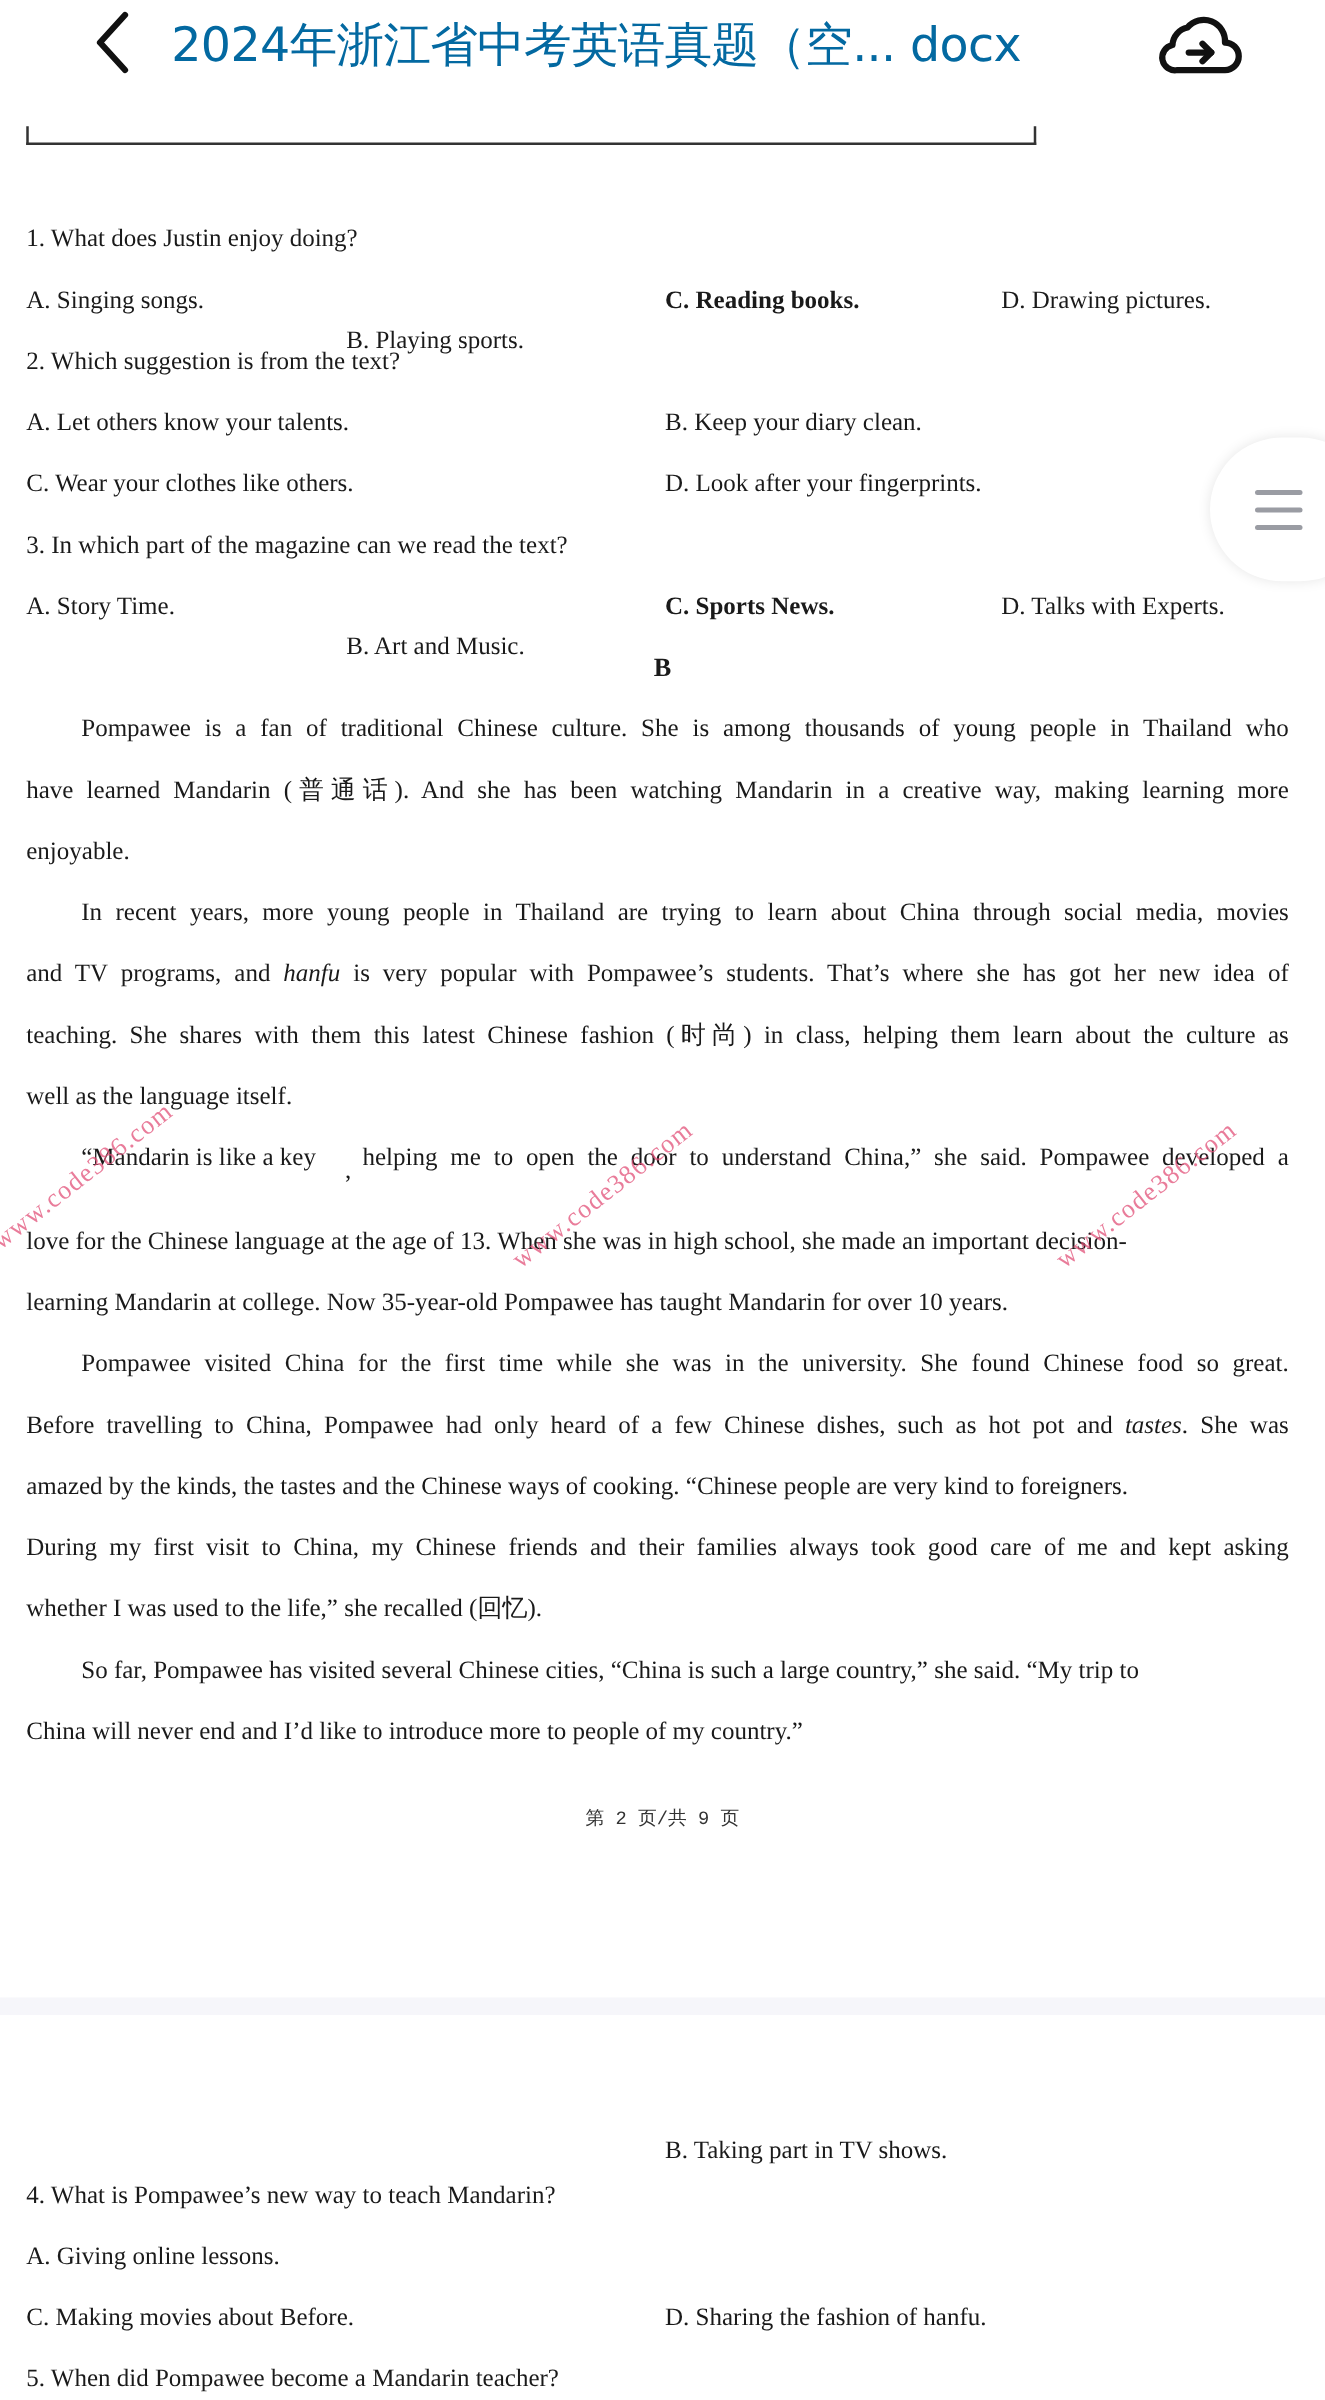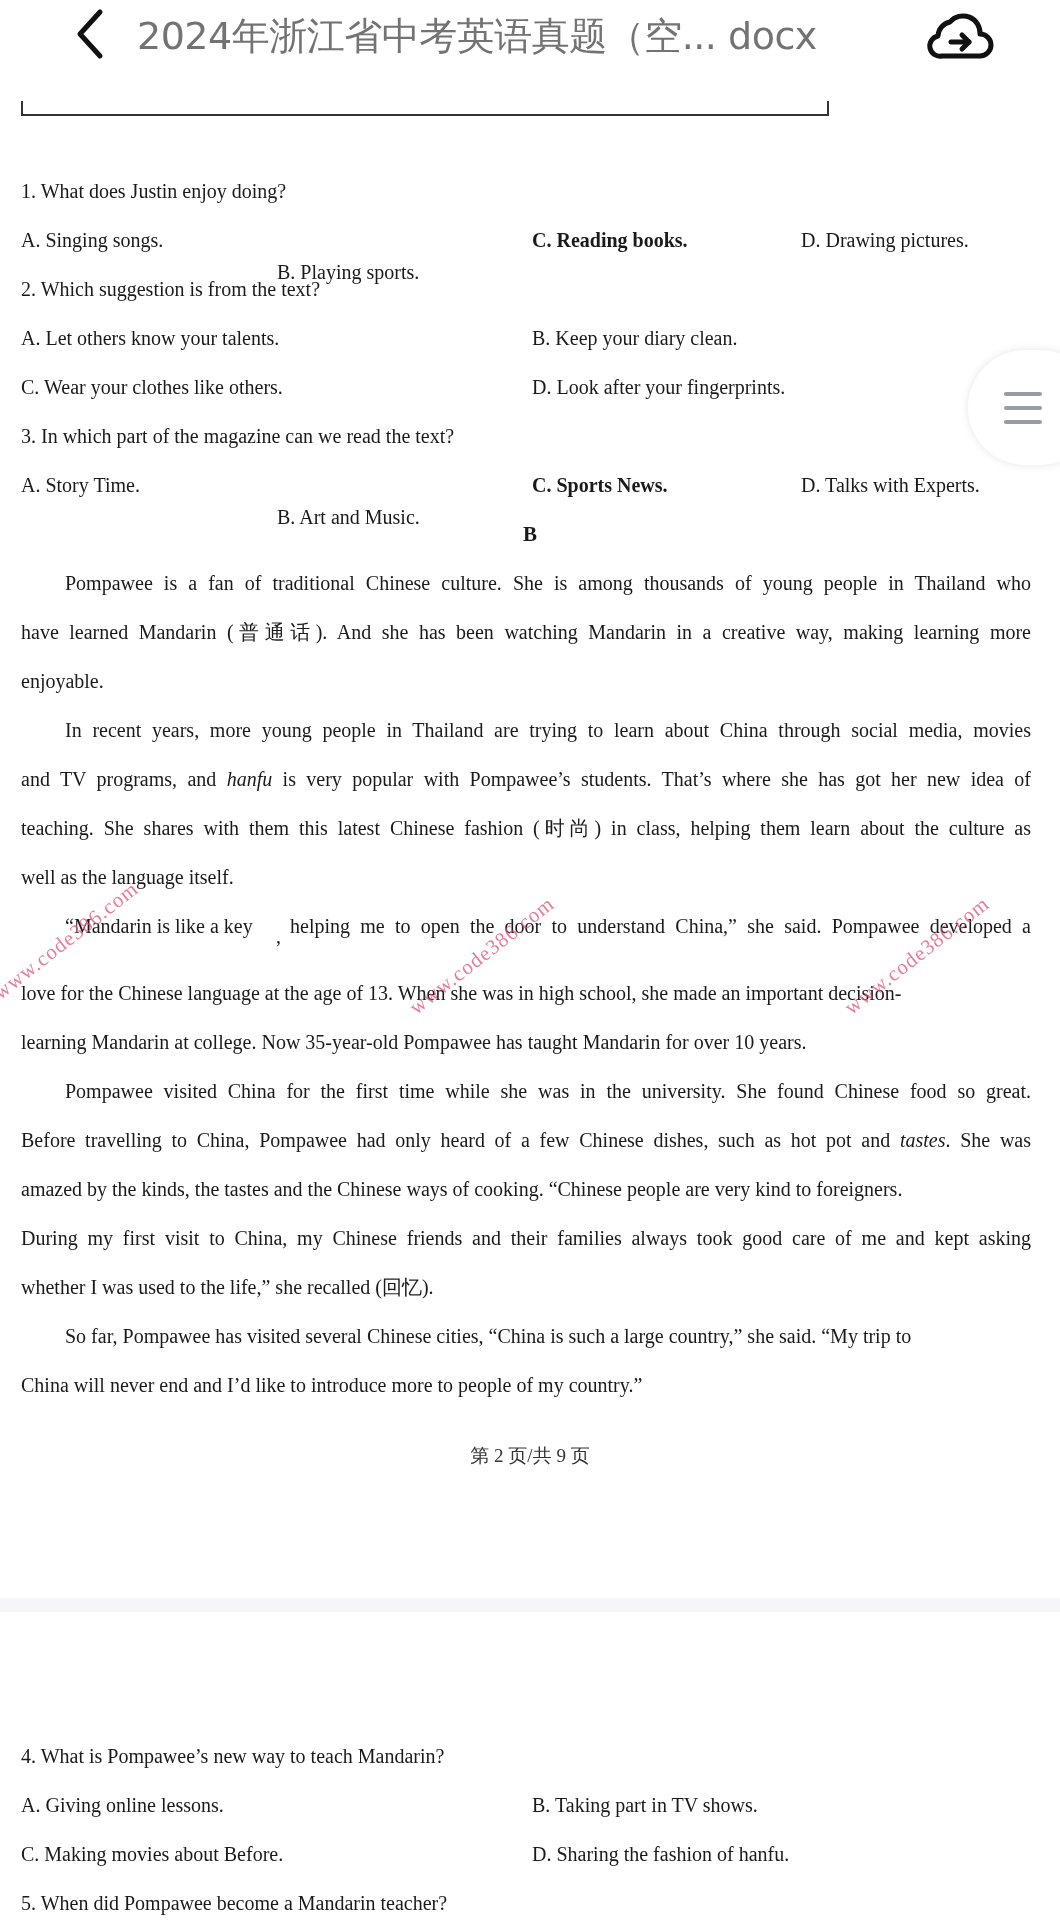--- a/index.html
+++ b/index.html
@@ -5,38 +5,38 @@
   html, body { margin: 0; padding: 0; }
   body {
     width: 1060px; height: 1920px; position: relative; overflow: hidden;
     background: #ffffff; color: #1a1a1a;
     font-family: "Liberation Serif", "DejaVu Serif", serif;
   }
   .topbar { position: absolute; left: 0; top: 0; width: 1060px; height: 72px; background: #fff; }
   .back-btn { position: absolute; left: 66px; top: 6px; width: 48px; height: 56px; cursor: pointer; }
   .title {
     position: absolute; left: 137px; top: 8px; height: 56px; line-height: 56px;
-    font-family: "DejaVu Sans", "Liberation Sans", sans-serif; font-size: 38px; color: #737373;
+    font-family: "DejaVu Sans", "Liberation Sans", sans-serif; font-size: 38px; color: #0369a1;
     white-space: nowrap; letter-spacing: -0.5px;
   }
   .cloud-btn { position: absolute; left: 924px; top: 6px; width: 72px; height: 60px; cursor: pointer; }
 
   .bracket { position: absolute; left: 21px; top: 101px; width: 804px; height: 13px;
     border-left: 2px solid #333; border-right: 2px solid #333; border-bottom: 2px solid #333; }
 
   .ln { position: absolute; font-size: 20px; line-height: 24px; white-space: nowrap; color: #1a1a1a; }
   .c1 { left: 21px; } .c2 { left: 277px; margin-top: 32px; } .c3 { left: 532px; font-weight: bold; } .c4 { left: 787px; margin-left: 14px; }
   .half { left: 532px; }
   .indent { left: 65px; }
   .center { left: 0; width: 1060px; text-align: center; }
   .sect { font-weight: bold; font-size: 21px; }
   .para { left: 21px; width: 1010px; text-align: justify; text-align-last: justify; }
   .para.indent { left: 65px; width: 966px; }
   em { font-style: italic; }
-  .footer { font-size: 19px; color: #333; }
+  .footer { font-size: 15px; color: #333; font-family: Liberation Mono, monospace; }
 
   .menu-fab {
     position: absolute; left: 968px; top: 350px; width: 130px; height: 115px;
     border-radius: 58px; background: #fff;
     box-shadow: 0 0 10px rgba(0,0,0,0.10); cursor: pointer;
   }
   .menu-fab .bar { position: absolute; left: 36px; width: 38px; height: 4px; border-radius: 2px; background: #9a9ca3; }
 
   .page-gap { position: absolute; left: 0; top: 1598px; width: 1060px; height: 14px; background: #f6f6fa; }
 
@@ -122,16 +122,16 @@
 <div class="ln center footer" style="top:1444px">第 2 页/共 9 页</div>
 
 <div class="wm" style="left:4px; top:980px">www.code386.com</div>
 <div class="wm" style="left:420px; top:995px">www.code386.com</div>
 <div class="wm" style="left:855px; top:995px">www.code386.com</div>
 
 <div class="page-gap"></div>
 
 <div class="ln c1" style="top:1744px">4. What is Pompawee’s new way to teach Mandarin?</div>
 <div class="ln c1" style="top:1793px">A. Giving online lessons.</div>
-<div class="ln half" style="top:1793px">B. Taking part in TV shows.</div>
+<div class="ln half" style="top:1708px">B. Taking part in TV shows.</div>
 <div class="ln c1" style="top:1842px">C. Making movies about Before.</div>
 <div class="ln half" style="top:1842px">D. Sharing the fashion of hanfu.</div>
 <div class="ln c1" style="top:1891px">5. When did Pompawee become a Mandarin teacher?</div>
 
 </body></html>

